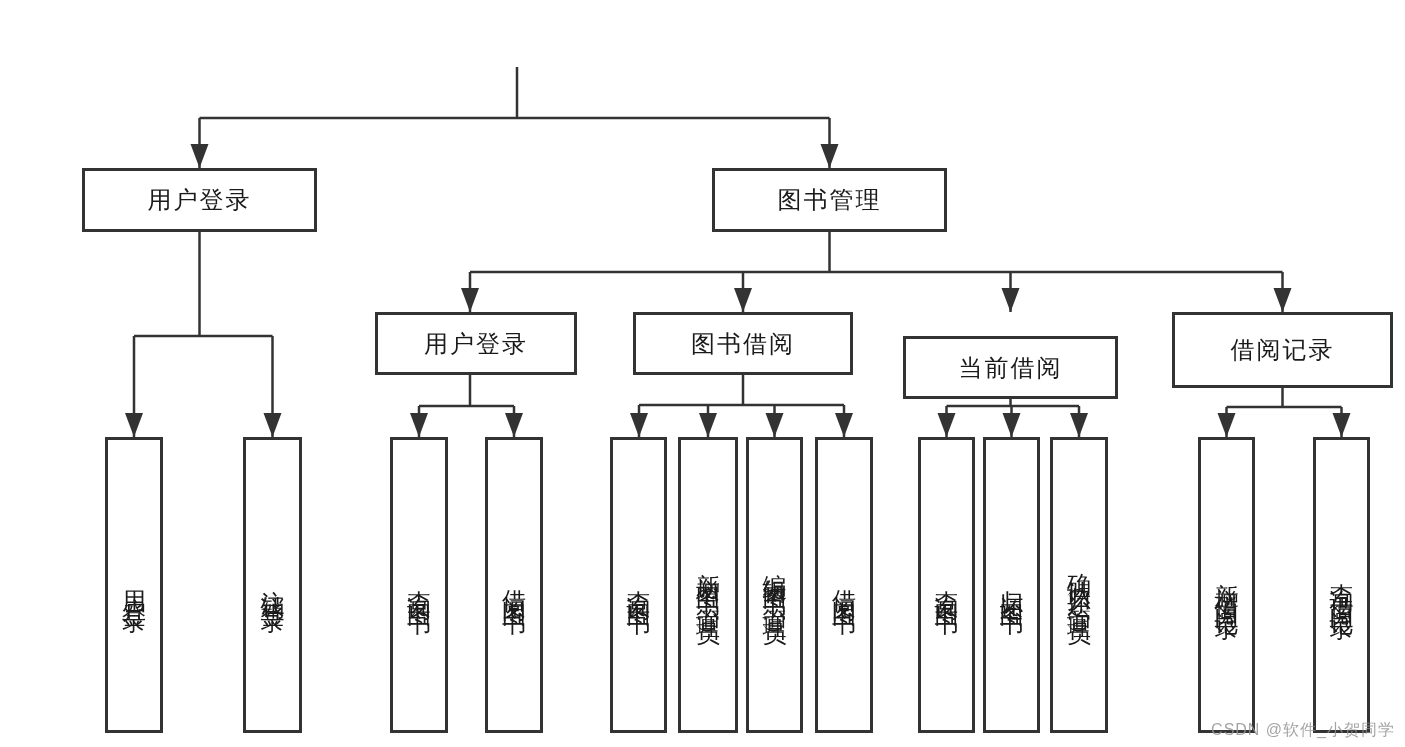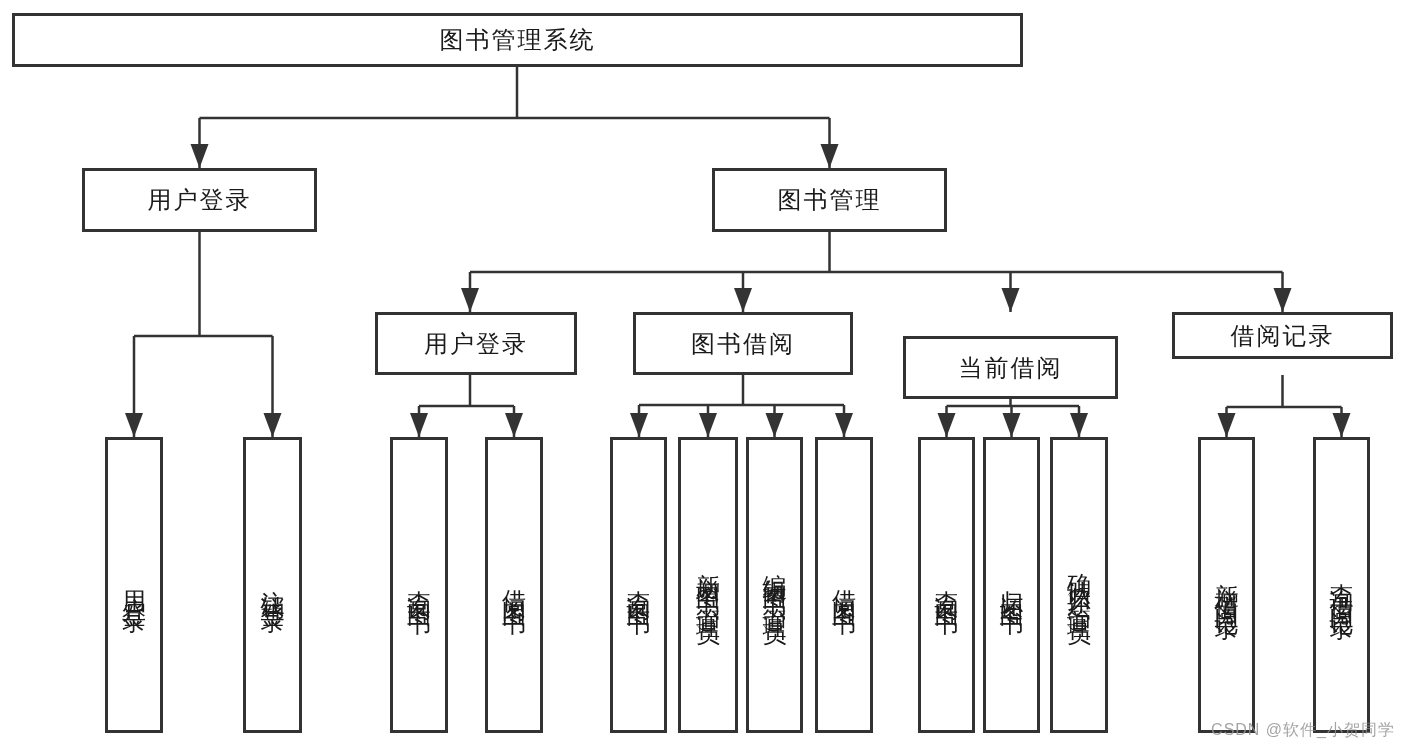--- a/index.html
+++ b/index.html
@@ -108,29 +108,28 @@
       <polygon points="1079,437 1070,413 1088,413"></polygon>
 
     <path d="M1282.5 375 V407"></path>
     <path d="M1226.5 407 H1341.5"></path>
     <path d="M1226.5 407 V437"></path>
       <polygon points="1226.5,437 1217.5,413 1235.5,413"></polygon>
     <path d="M1341.5 407 V437"></path>
       <polygon points="1341.5,437 1332.5,413 1350.5,413"></polygon>
   </svg>
 
-  <div class="node h" style="left:12px; top:13px; width:1011px; height:54px;">图书管理系统</div>
 
   <div class="node h" style="left:82px; top:168px; width:235px; height:64px;">用户登录</div>
   <div class="node h" style="left:712px; top:168px; width:235px; height:64px;">图书管理</div>
 
   <div class="node h" style="left:375px; top:312px; width:202px; height:63px;">用户登录</div>
   <div class="node h" style="left:633px; top:312px; width:220px; height:63px;font-family:Liberation Mono, monospace;">图书借阅</div>
   <div class="node h" style="left:903px; top:312px; width:215px; height:63px;margin-top:24px;">当前借阅</div>
-  <div class="node h" style="left:1172px; top:312px; width:221px; height:47px;">借阅记录</div>
+  <div class="node h" style="left:1172px; top:312px; width:221px; height:76px;">借阅记录</div>
 
   <div class="node v" style="left:105px; top:437px; width:58px; height:296px;">
     <span>用户登录</span>
   </div>
   <div class="node v" style="left:243px; top:437px; width:59px; height:296px;">
     <span>注销登录</span>
   </div>
 
   <div class="node v" style="left:390px; top:437px; width:58px; height:296px;">
     <span>查询图书</span>

